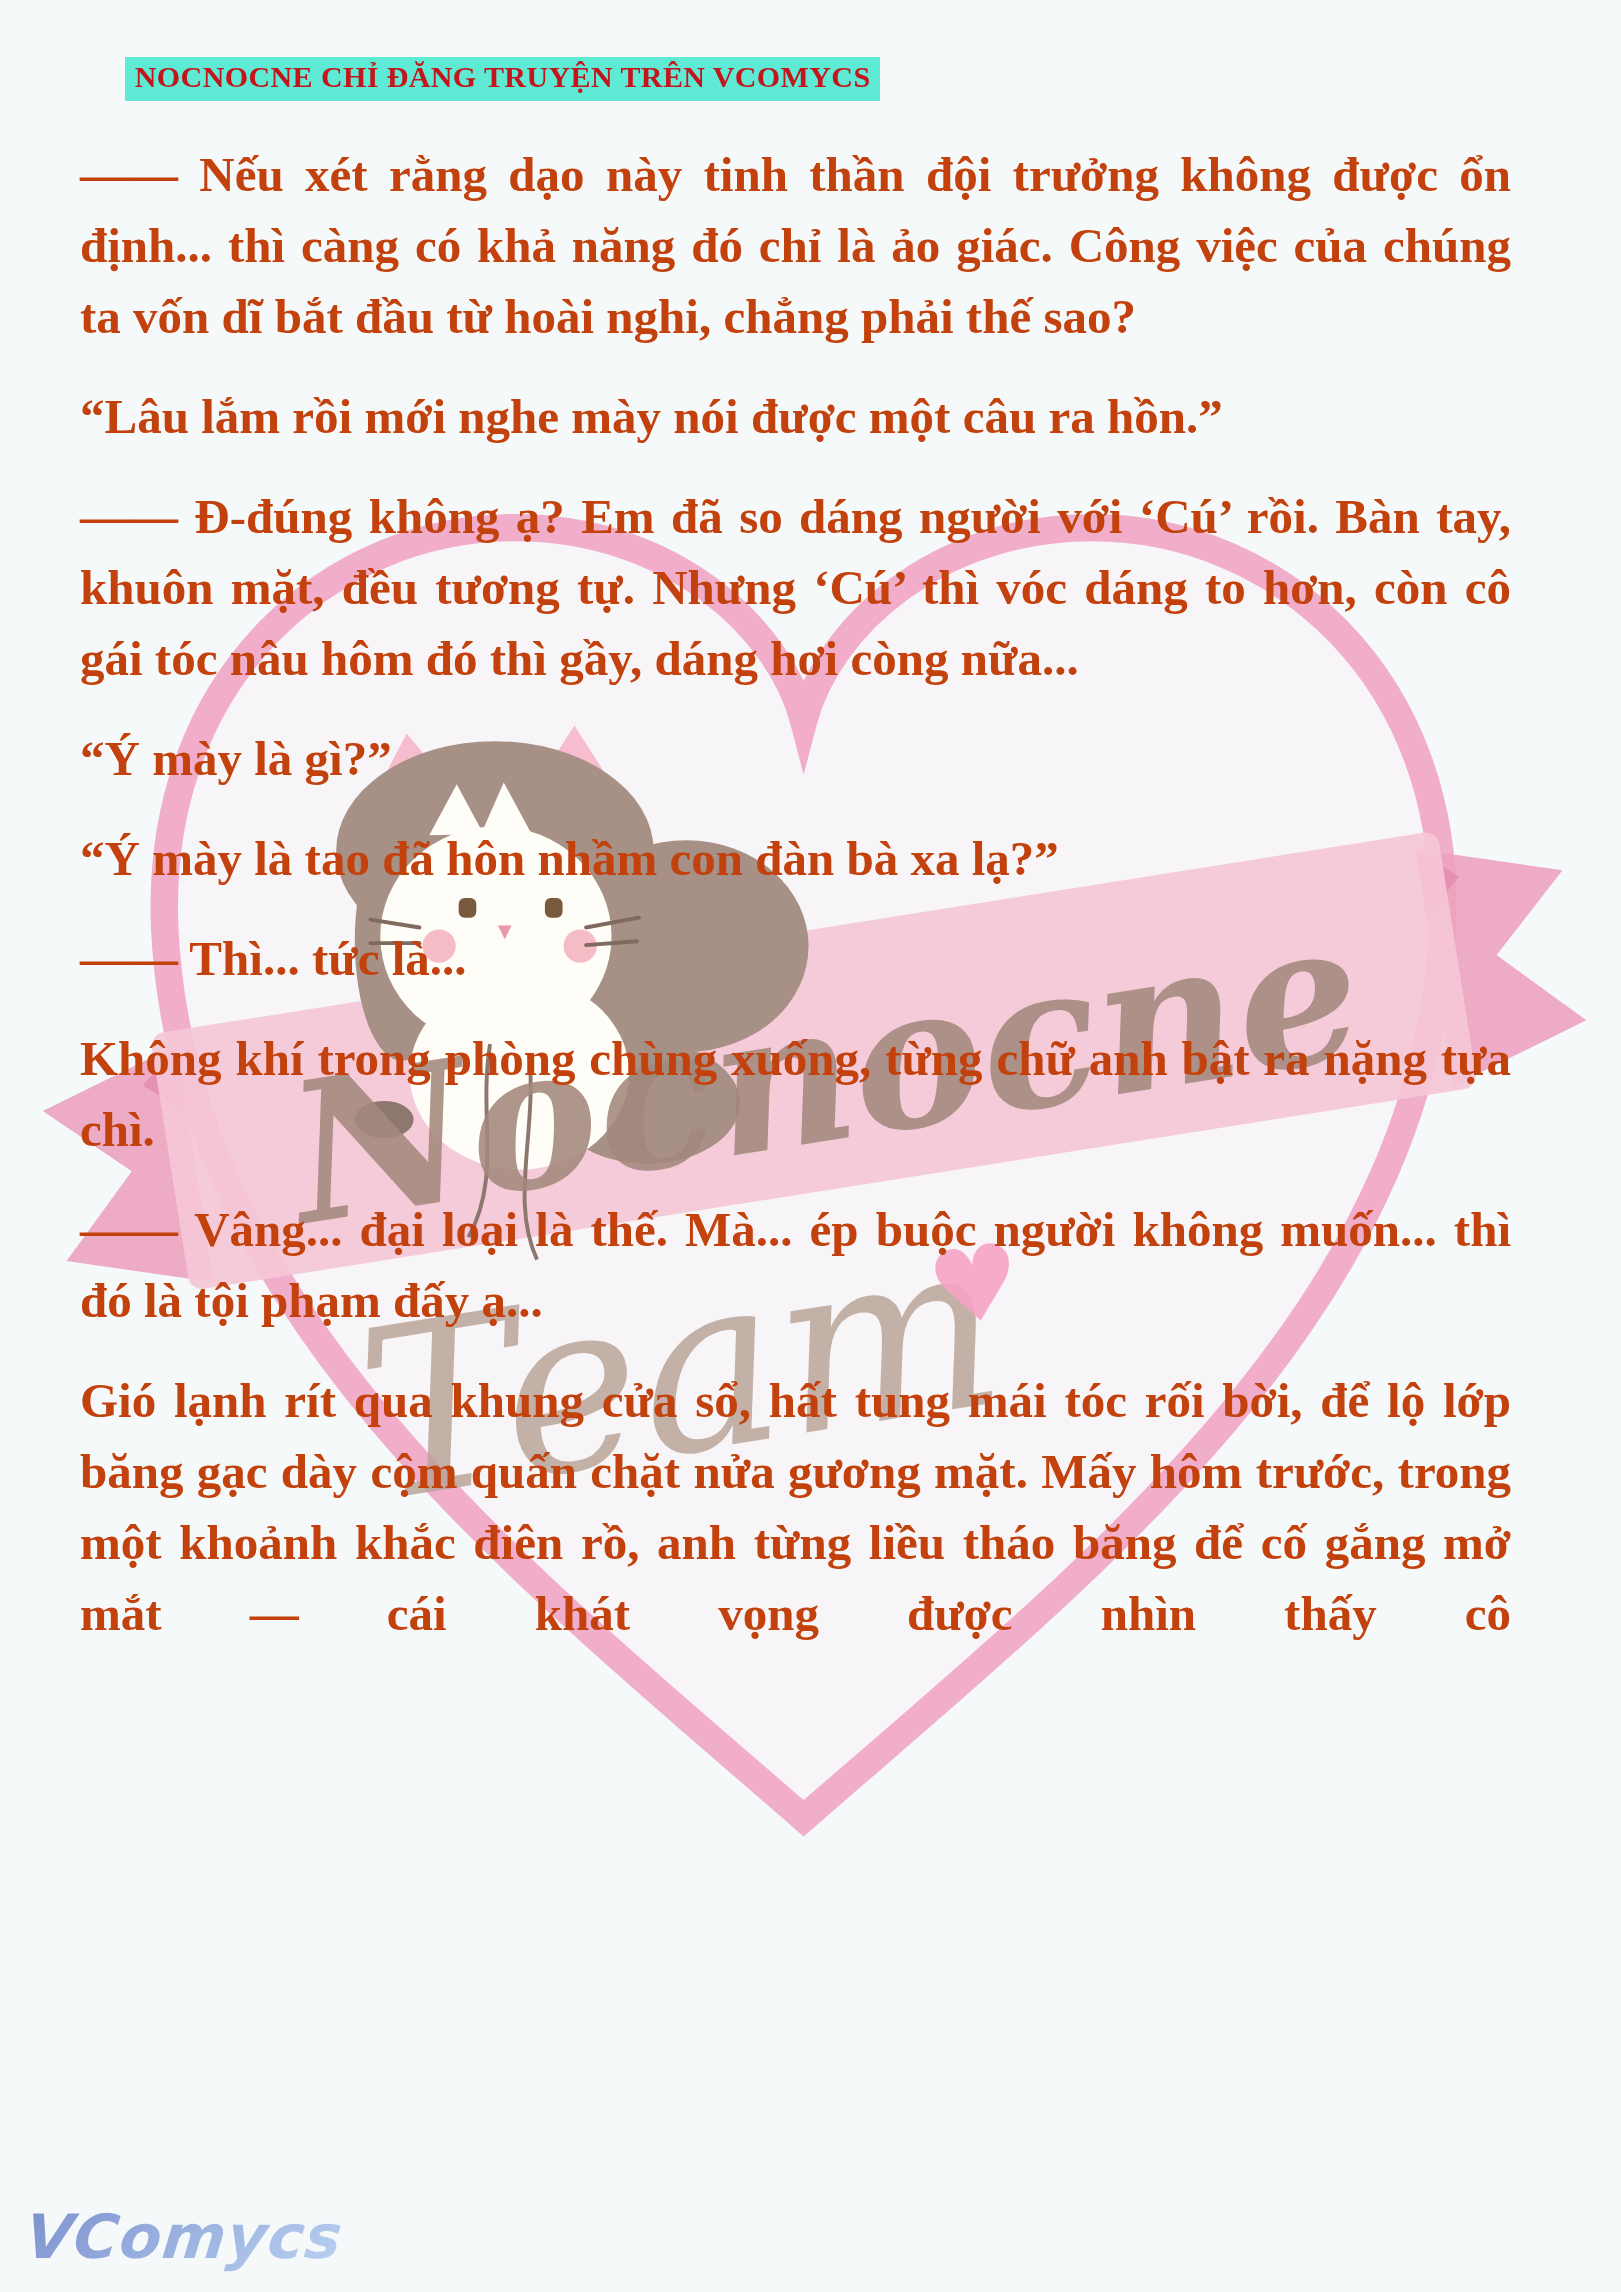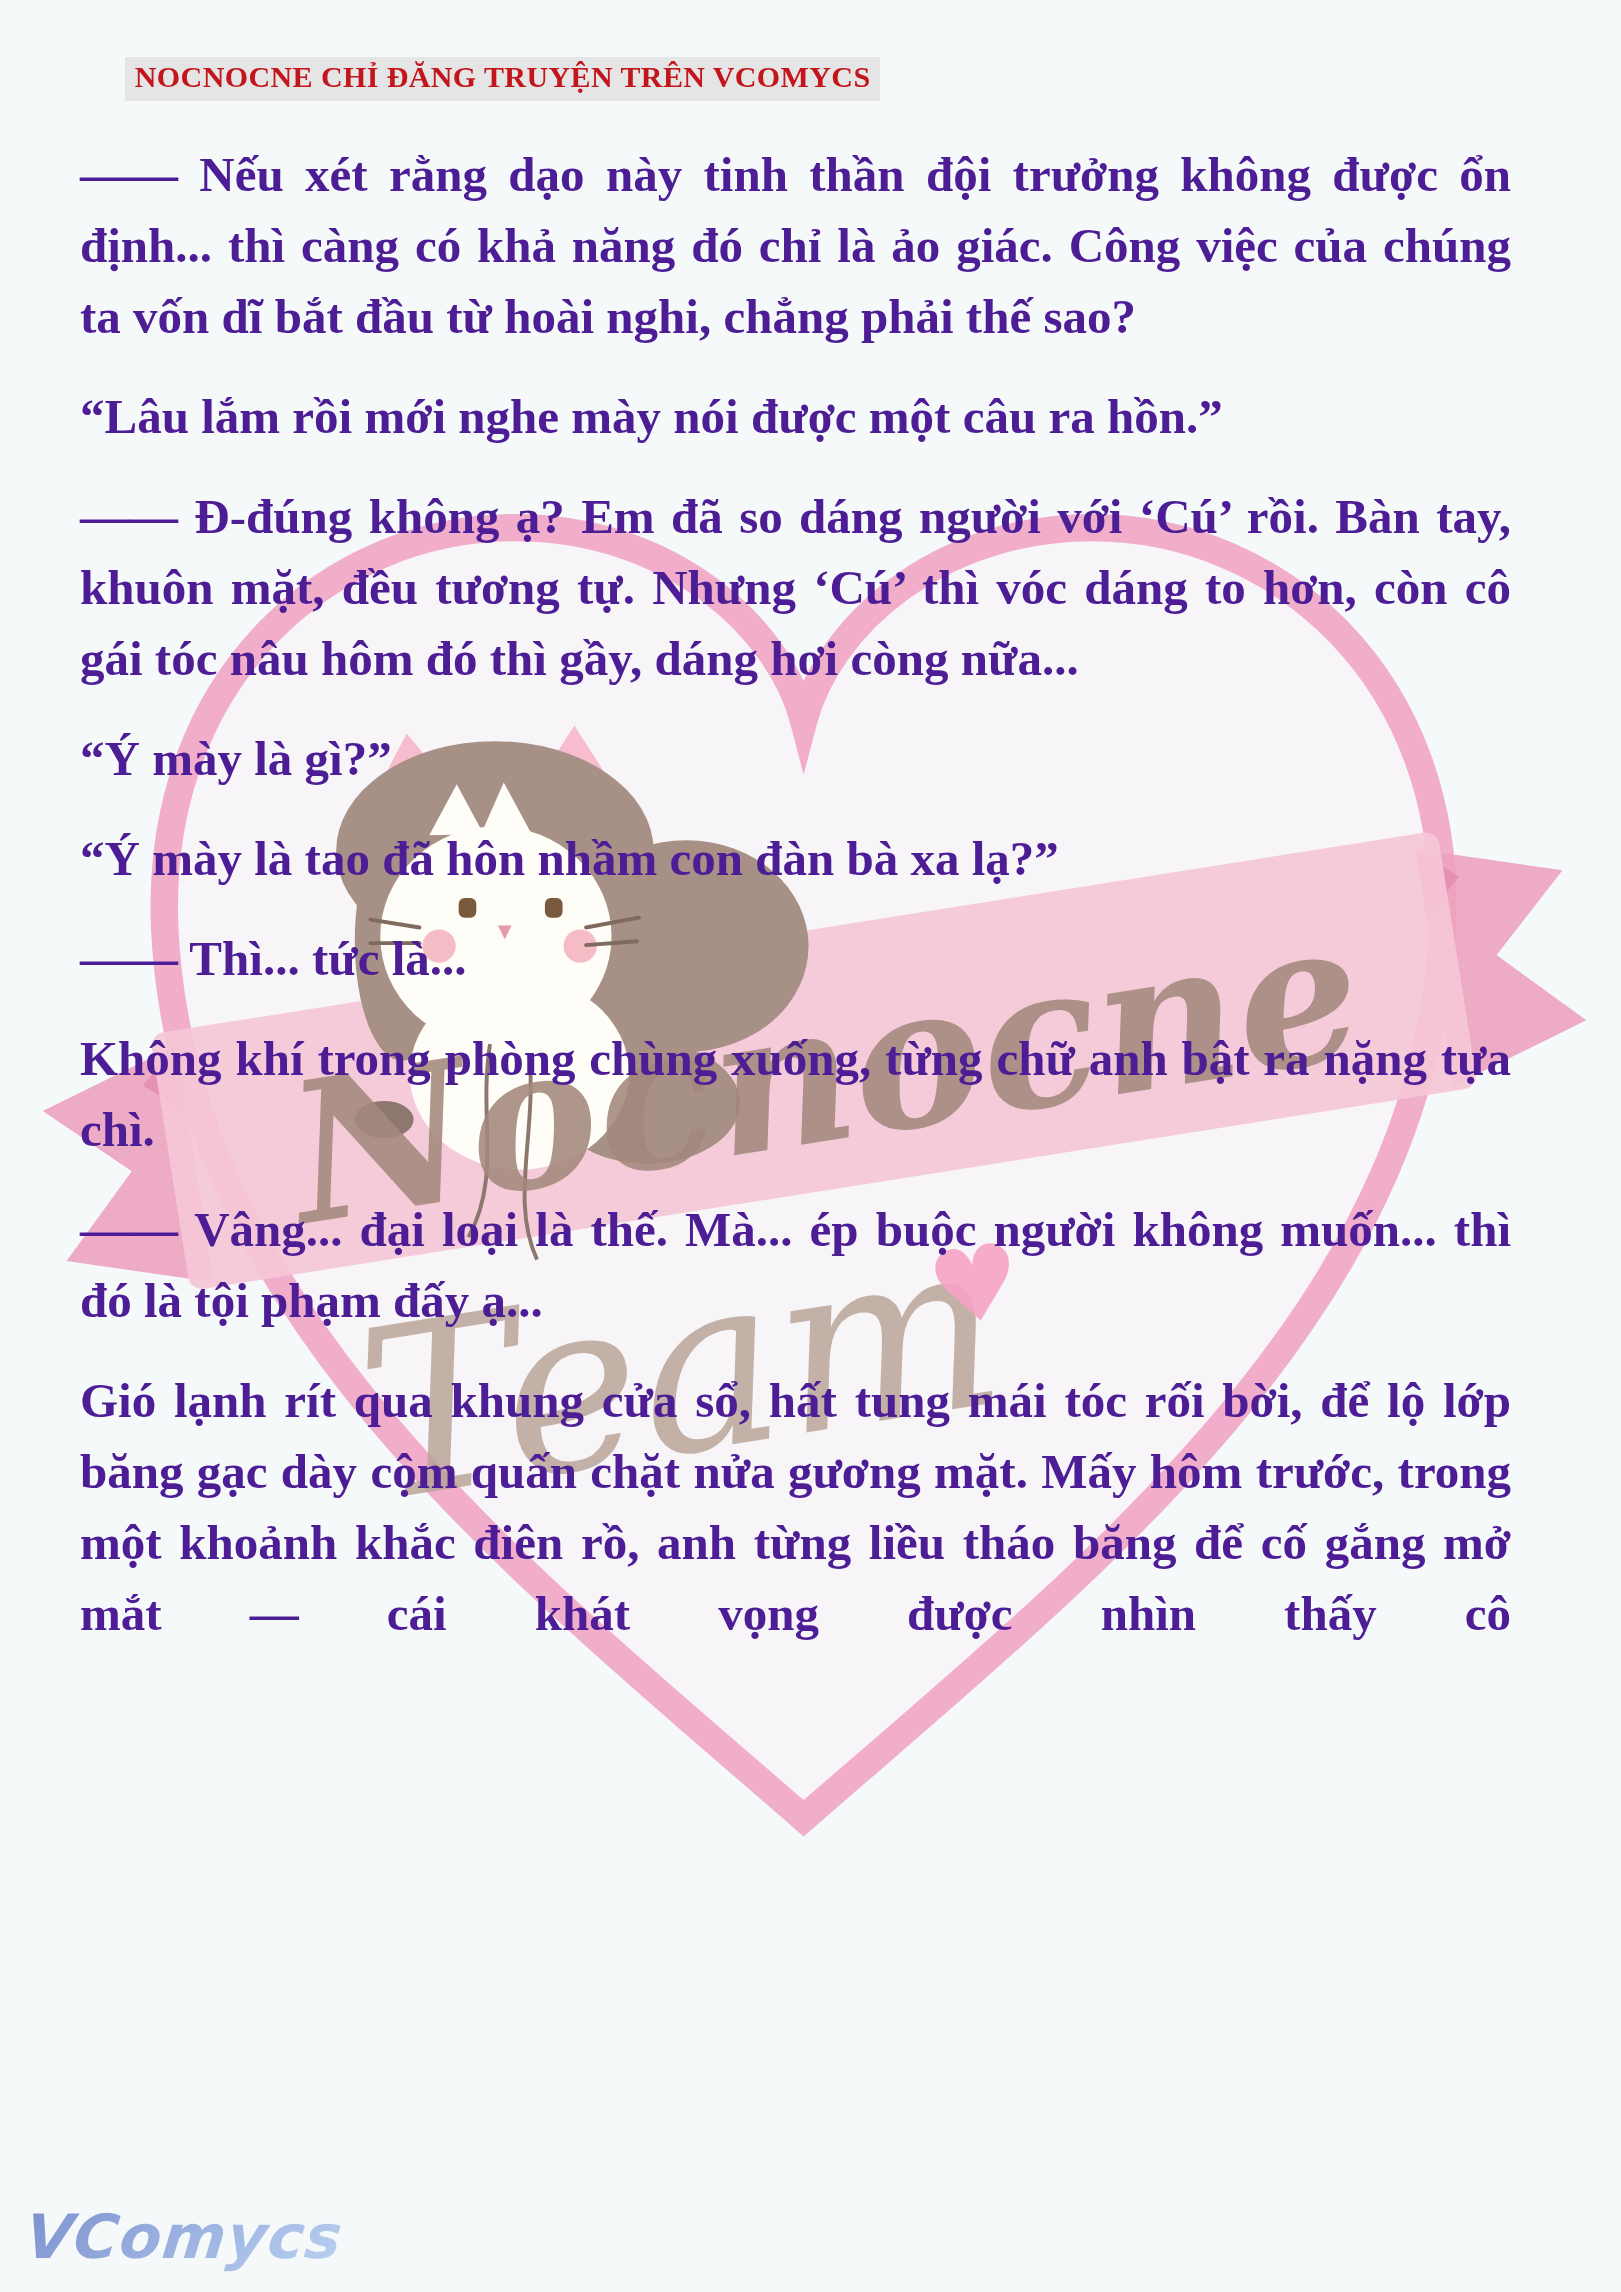--- a/index.html
+++ b/index.html
@@ -15,29 +15,29 @@
     position:absolute;inset:0;z-index:0;
   }
   
   .header-banner{
     position:absolute;left:125px;top:57px;z-index:2;
     font-family:"Liberation Serif","DejaVu Serif",serif;
     font-weight:bold;
     font-size:30px;
     letter-spacing:0.4px;
     color:#c3161c;
-    background:#e5e5e5;
+    background:#5eead4;
     padding:2.9px 9.8px 6.9px 9.8px;
     white-space:nowrap;
   }
   
   .story{
     position:absolute;z-index:1;
     left:80px;right:110px;top:139px;
-    color:#4c1d95;
+    color:#c2410c;
     font-size:49px;
     line-height:71px;
     font-weight:bold;
     text-align:justify;
   }
   .story p{margin:0 0 29px 0;}
   .story p.cont{text-align-last:justify;font-family:Liberation Serif, serif;}
   
   .vcomycs{
     position:absolute;left:25.5px;top:2201px;z-index:2;

